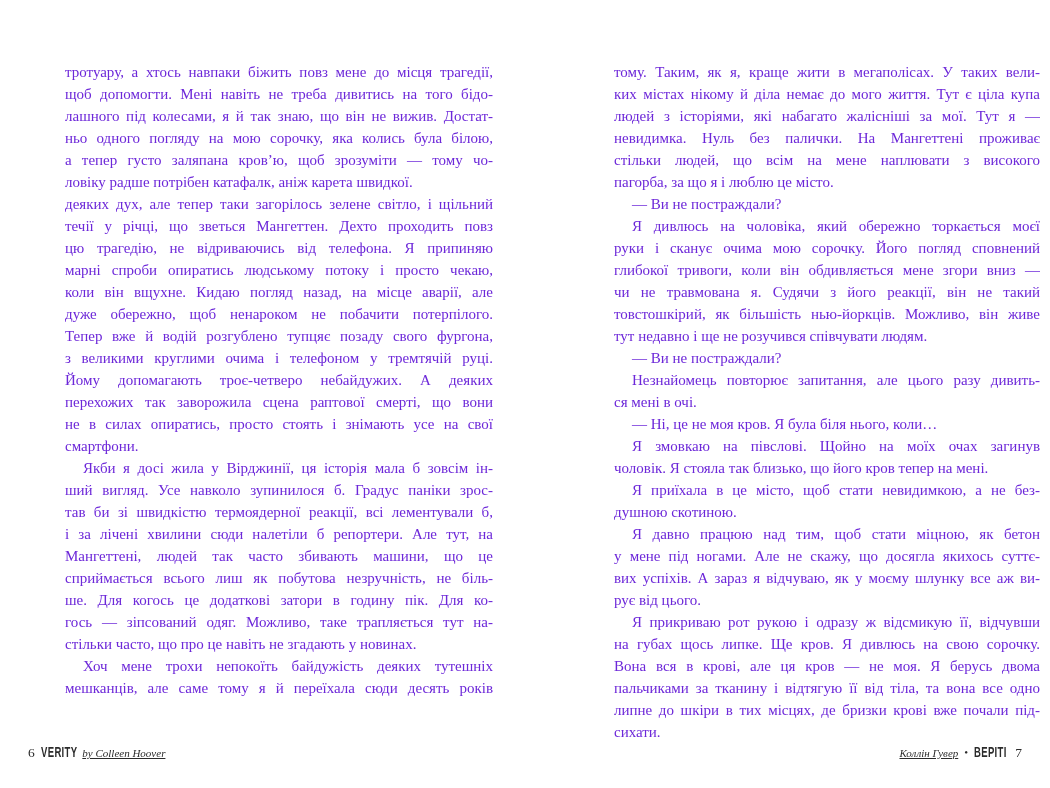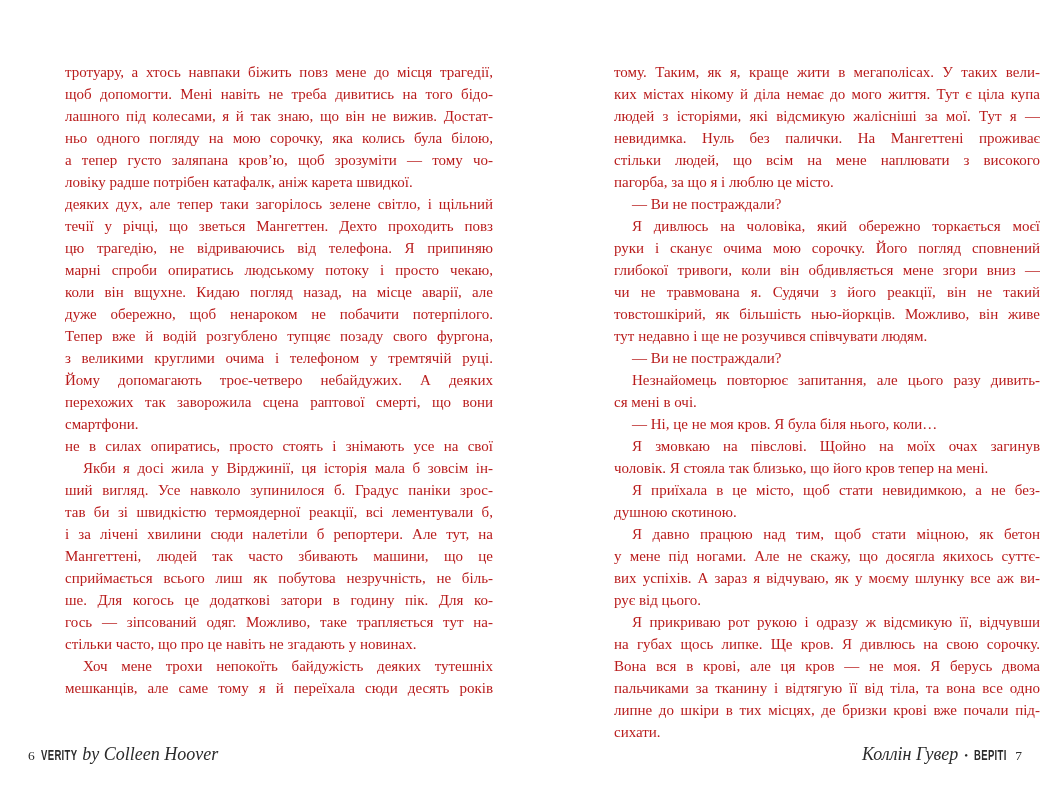--- a/index.html
+++ b/index.html
@@ -17,21 +17,21 @@
     height: 788px;
     background: #ffffff;
     font-family: "Liberation Serif", "DejaVu Serif", serif;
     color: #1c1c1c;
   }
   .page-col {
     position: absolute;
     top: 61px;
     font-size: 15px;
     line-height: 22px;
-    color: #b91c1c;
+    color: #6d28d9;
   }
   .page-col.left  { left: 65px;  width: 428px; }
   .page-col.right { left: 614px; width: 426px; }
 
   .line {
     height: 22px;
     overflow: hidden;
     text-align: justify;
     text-align-last: justify;
     white-space: normal;
@@ -54,21 +54,21 @@
     display: inline-block;
     font-family: "Liberation Sans", "DejaVu Sans", sans-serif;
     font-weight: 700;
     font-size: 14px;
     letter-spacing: 0.5px;
     transform: scaleX(0.68);
     transform-origin: left center;
     margin-right: -16px;
   }
   .logo.cyr { margin-right: -13px; }
-  .byline, .author { font-style: italic; font-size: 18px; }
+  .byline, .author { font-style: italic; font-size: 11px; text-decoration: underline; }
   .sep { font-size: 11px; vertical-align: 1px; padding: 0 2px; }
   .gap6 { display: inline-block; width: 6px; }
   .gap4 { display: inline-block; width: 4px; }
 </style>
 </head>
 <body>
 
 <div class="spread">
 
   <div class="page-col left">
@@ -81,39 +81,39 @@
       <div class="line">деяких дух, але тепер таки загорілось зелене світло, і щільний</div>
       <div class="line">течії у річці, що зветься Мангеттен. Дехто проходить повз</div>
       <div class="line">цю трагедію, не відриваючись від телефона. Я припиняю</div>
       <div class="line">марні спроби опиратись людському потоку і просто чекаю,</div>
       <div class="line">коли він вщухне. Кидаю погляд назад, на місце аварії, але</div>
       <div class="line">дуже обережно, щоб ненароком не побачити потерпілого.</div>
       <div class="line">Тепер вже й водій розгублено тупцяє позаду свого фургона,</div>
       <div class="line">з великими круглими очима і телефоном у тремтячій руці.</div>
       <div class="line">Йому допомагають троє-четверо небайдужих. А деяких</div>
       <div class="line">перехожих так заворожила сцена раптової смерті, що вони</div>
+      <div class="line">не в силах опиратись, просто стоять і знімають усе на свої</div>
       <div class="line end">смартфони.</div>
-      <div class="line">не в силах опиратись, просто стоять і знімають усе на свої</div>
       <div class="line ind">Якби я досі жила у Вірджинії, ця історія мала б зовсім ін-</div>
       <div class="line">ший вигляд. Усе навколо зупинилося б. Градус паніки зрос-</div>
       <div class="line">тав би зі швидкістю термоядерної реакції, всі лементували б,</div>
       <div class="line">і за лічені хвилини сюди налетіли б репортери. Але тут, на</div>
       <div class="line">Мангеттені, людей так часто збивають машини, що це</div>
       <div class="line">сприймається всього лиш як побутова незручність, не біль-</div>
       <div class="line">ше. Для когось це додаткові затори в годину пік. Для ко-</div>
       <div class="line">гось — зіпсований одяг. Можливо, таке трапляється тут на-</div>
       <div class="line end">стільки часто, що про це навіть не згадають у новинах.</div>
       <div class="line ind">Хоч мене трохи непокоїть байдужість деяких тутешніх</div>
       <div class="line">мешканців, але саме тому я й переїхала сюди десять років</div>
     </div>
 
   <div class="page-col right">
       <div class="line">тому. Таким, як я, краще жити в мегаполісах. У таких вели-</div>
       <div class="line">ких містах нікому й діла немає до мого життя. Тут є ціла купа</div>
-      <div class="line">людей з історіями, які відсмикую жалісніші за мої. Тут я —</div>
+      <div class="line">людей з історіями, які набагато жалісніші за мої. Тут я —</div>
       <div class="line">невидимка. Нуль без палички. На Мангеттені проживає</div>
       <div class="line">стільки людей, що всім на мене наплювати з високого</div>
       <div class="line end">пагорба, за що я і люблю це місто.</div>
       <div class="line ind end">— Ви не постраждали?</div>
       <div class="line ind">Я дивлюсь на чоловіка, який обережно торкається моєї</div>
       <div class="line">руки і сканує очима мою сорочку. Його погляд сповнений</div>
       <div class="line">глибокої тривоги, коли він обдивляється мене згори вниз —</div>
       <div class="line">чи не травмована я. Судячи з його реакції, він не такий</div>
       <div class="line">товстошкірий, як більшість нью-йоркців. Можливо, він живе</div>
       <div class="line end">тут недавно і ще не розучився співчувати людям.</div>

